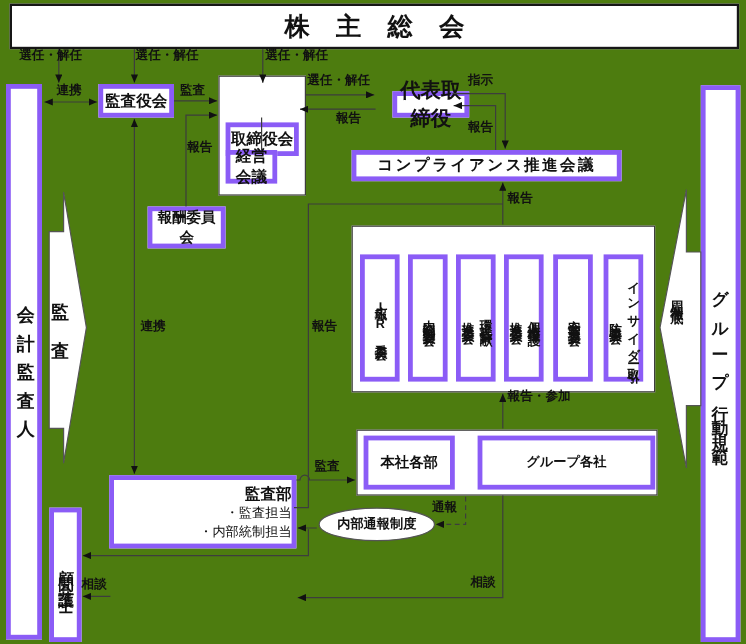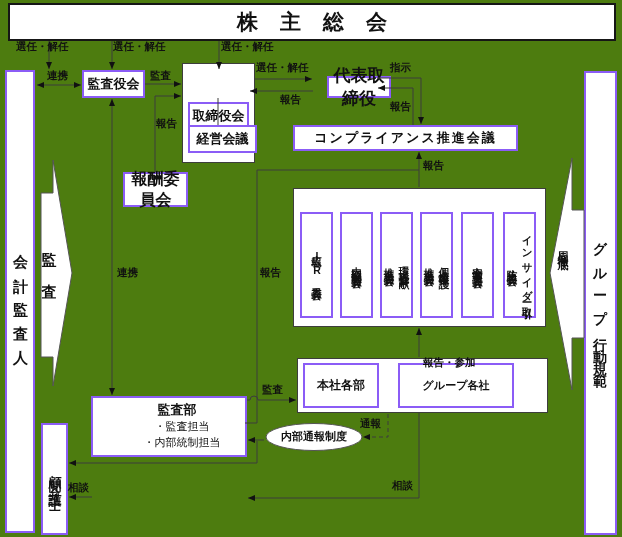--- a/index.html
+++ b/index.html
@@ -1,51 +1,51 @@
 <!DOCTYPE html>
 <html><head>
 <meta charset="utf-8">
 <style>
   html,body{margin:0;padding:0;background:#fff;}
   #canvas{position:relative;width:622px;height:537px;background:#4d7c0f;
     font-family:"Liberation Sans","DejaVu Sans",sans-serif;color:#111;overflow:hidden;}
-  .box{position:absolute;background:#fff;border:2px solid #8b5cf6;box-sizing:border-box;z-index:1;
+  .box{position:absolute;background:#fff;border:4px solid #8b5cf6;box-sizing:border-box;z-index:1;
     display:flex;align-items:center;justify-content:center;text-align:center;font-weight:bold;}
   .container{position:absolute;background:#fff;border:1px solid #3d3d3d;box-sizing:border-box;z-index:1;}
   .vtext{writing-mode:vertical-rl;}
   .upright{text-orientation:upright;}
   .lbl{position:absolute;z-index:3;font-size:10.5px;font-weight:bold;white-space:nowrap;line-height:1;}
   .vlbl{position:absolute;z-index:3;font-weight:bold;writing-mode:vertical-rl;line-height:1;}
   #svgLayer{position:absolute;left:0;top:0;z-index:2;pointer-events:none;}
   .edge{fill:none;stroke:#3d3d3d;stroke-width:1;}
   .dashed{stroke-dasharray:4 3;}
   .shape{fill:#fff;stroke:#555;stroke-width:1;}
   #top-box{left:8px;top:3px;width:608px;height:38px;border:2px solid #161616;
     font-size:21px;letter-spacing:22px;padding-left:22px;}
   #acct-box{left:5px;top:70px;width:30px;height:463px;font-size:15px;letter-spacing:24px;}
   #lawyer-box{left:41px;top:423px;width:27px;height:112px;font-size:13px;letter-spacing:6px;}
   #code-box{left:584px;top:71px;width:33px;height:464px;font-size:14px;letter-spacing:12px;}
   #kansayaku{left:82px;top:70px;width:63px;height:28px;font-size:13px;}
   #tori-container{left:182px;top:63px;width:73px;height:100px;}
   #torishimari{left:188px;top:70px;width:61px;height:28px;font-size:13px;margin-top:32px;}
-  #keiei{left:188px;top:125px;width:69px;height:28px;font-size:13px;}
+  #keiei{left:188px;top:125px;width:43px;height:28px;font-size:13px;}
   #daihyo{left:313px;top:76px;width:64px;height:22px;font-size:17px;margin-left:14px;}
   #compliance{left:293px;top:125px;width:225px;height:26px;font-size:13px;letter-spacing:2px;}
-  #hoshu{left:123px;top:172px;width:65px;height:35px;font-size:16px;}
+  #hoshu{left:123px;top:172px;width:65px;height:35px;font-size:12px;}
   #iinkai{left:293px;top:188px;width:253px;height:139px;}
   #iinkai-title{position:absolute;left:293px;top:192px;width:253px;text-align:center;z-index:3;
     font-size:13px;font-weight:bold;letter-spacing:9px;padding-left:9px;box-sizing:border-box;}
   .committee{top:212px;width:33px;height:106px;font-size:10.5px;line-height:15px;letter-spacing:2px;white-space:pre-line;}
   #c0{left:300px;} #c1{left:340px;} #c2{left:380px;} #c3{left:420px;} #c4{left:461px;} #c5{left:503px;}
   #ops-container{left:297px;top:358px;width:251px;height:55px;}
   #honsha{left:303px;top:363px;width:76px;height:45px;font-size:12px;}
-  #groupco{left:398px;top:363px;width:116px;height:45px;font-size:11px;line-height:1.5;flex-direction:column;text-align:center;}
+  #groupco{left:398px;top:363px;width:148px;height:45px;font-size:11px;line-height:1.5;flex-direction:column;text-align:center;}
   #ellipse-label{position:absolute;left:266px;top:423px;width:96px;height:27px;z-index:3;
     display:flex;align-items:center;justify-content:center;font-size:11px;font-weight:bold;}
-  .dept{flex-direction:column;align-items:center;justify-content:flex-start;text-align:left;}
+  .dept{flex-direction:column;align-items:flex-end;justify-content:flex-start;text-align:left;}
   #kansabu{left:91px;top:396px;width:156px;height:61px;padding:4px 0 0 16px;}
   #somubu{left:92px;top:469px;width:155px;height:59px;padding:4px 0 0 16px;}
   .dept-title{font-size:13px;font-weight:bold;line-height:1.3;}
   .dept-item{font-size:11px;font-weight:normal;line-height:1.45;margin-left:10px;}
   #audit-arrow-text{left:42px;top:240px;font-size:15px;letter-spacing:32px;}
   #dissem-text{left:557px;top:242px;font-size:11px;letter-spacing:2.5px;}
 </style>
 </head>
 <body>
 
@@ -172,19 +172,19 @@
   <div class="lbl" style="left:256px;top:62px;">選任・解任</div>
   <div class="lbl" style="left:47px;top:70px;">連携</div>
   <div class="lbl" style="left:150px;top:70px;">監査</div>
   <div class="lbl" style="left:280px;top:94px;">報告</div>
   <div class="lbl" style="left:390px;top:62px;">指示</div>
   <div class="lbl" style="left:390px;top:101px;">報告</div>
   <div class="lbl" style="left:156px;top:118px;">報告</div>
   <div class="lbl" style="left:423px;top:160px;">報告</div>
   <div class="lbl" style="left:260px;top:267px;">報告</div>
   <div class="lbl" style="left:117px;top:267px;">連携</div>
-  <div class="lbl" style="left:423px;top:357px;">報告・参加</div>
+  <div class="lbl" style="left:423px;top:325px;">報告・参加</div>
   <div class="lbl" style="left:262px;top:384px;">監査</div>
   <div class="lbl" style="left:360px;top:418px;">通報</div>
   <div class="lbl" style="left:392px;top:480px;">相談</div>
   <div class="lbl" style="left:68px;top:482px;">相談</div>
 
 </div>
 
 </body></html>

